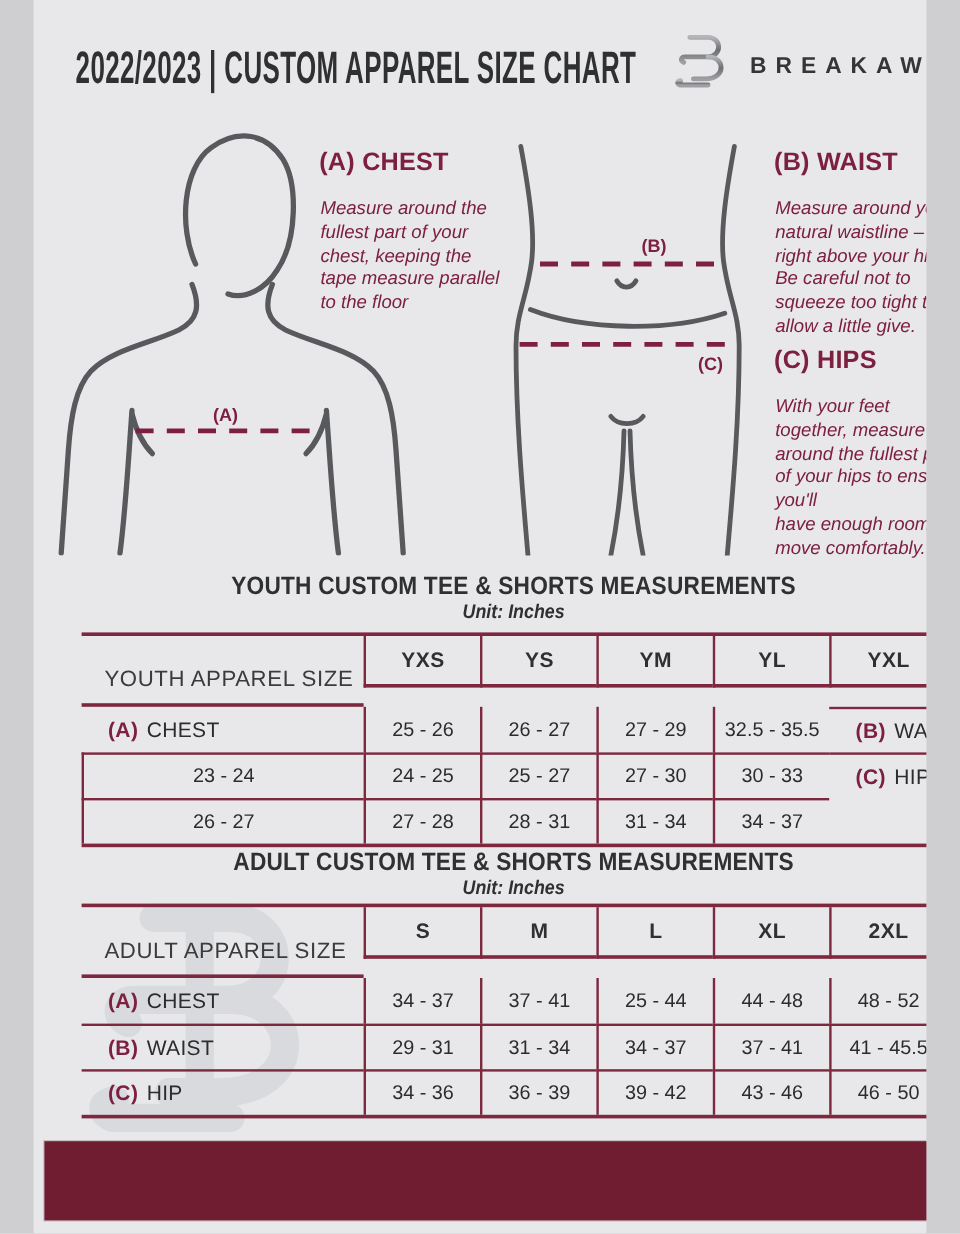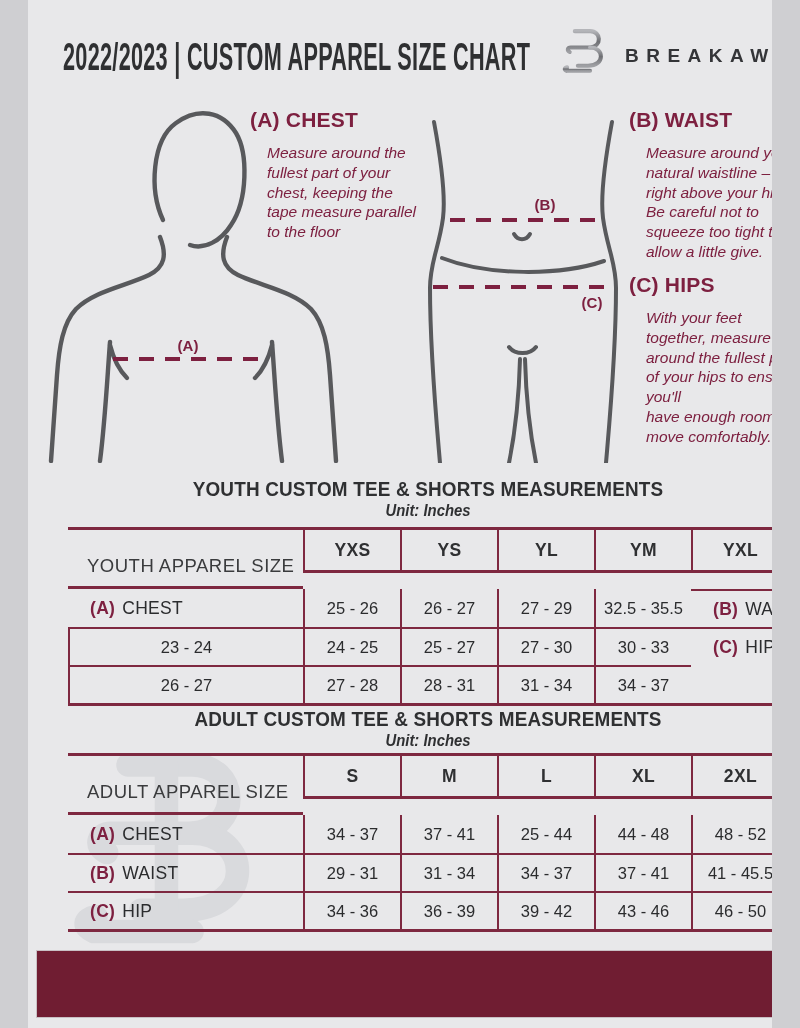--- a/index.html
+++ b/index.html
@@ -30,21 +30,21 @@
   
   .fig{position:absolute;z-index:1;}
   .fig-torso{left:18px;top:95px;width:300px;height:368px;}
   .fig-lower{left:390px;top:118px;width:210px;height:345px;}
   .body-line{fill:none;stroke:var(--figure);stroke-width:4.4;stroke-linecap:round;}
   .fig-lower .body-line{stroke-width:4;}
   .dash{stroke:var(--accent);stroke-width:4;stroke-dasharray:15 11;}
   .mk{font-family:"Liberation Sans",sans-serif;font-weight:700;font-size:15px;fill:var(--accent);text-anchor:middle;}
 
   .note{position:absolute;z-index:1;}
-  .note h3{margin:0;font-weight:700;font-size:21px;letter-spacing:.2px;color:var(--accent);}
+  .note h3{margin:16px;font-weight:700;font-size:21px;letter-spacing:.2px;color:var(--accent);}
   .note p{margin:11px 17px 0;font-style:italic;font-size:15.5px;line-height:1.28;color:var(--accent);white-space:pre-line;}
   .note-chest{left:222px;top:108px;width:190px;}
   .note-waist{left:601px;top:108px;width:195px;}
   .note-hips{left:601px;top:273px;width:195px;}
 
   
   .tbl-title{position:absolute;left:0;width:800px;text-align:center;font-weight:700;font-size:21px;
     color:var(--ink);transform:scaleX(.9);letter-spacing:.2px;z-index:1;}
   .tbl-unit{position:absolute;left:0;width:800px;text-align:center;font-weight:700;font-style:italic;
     font-size:16.5px;color:var(--ink);transform:scaleX(.9);z-index:1;}
@@ -153,22 +153,22 @@
 have enough room to
 move comfortably.</p>
   </div>
 
   <div class="tbl-title t-youth">YOUTH CUSTOM TEE &amp; SHORTS MEASUREMENTS</div>
   <div class="tbl-unit u-youth">Unit: Inches</div>
   <div class="tbl tbl-youth">
     <div class="cell r0 c0 first colhead">YOUTH APPAREL SIZE</div>
     <div class="cell r0 c1 szh">YXS</div>
     <div class="cell r0 c2 szh">YS</div>
+    <div class="cell r0 c3 szh">YM</div>
     <div class="cell r0 c4 szh">YL</div>
-    <div class="cell r0 c3 szh">YM</div>
     <div class="cell r0 c5 szh">YXL</div>
 
     <div class="cell r1 c0 first lbl">
       <span class="pfx">(A)</span>
       <span>CHEST</span>
     </div>
     <div class="cell r1 c1 val">25 - 26</div>
     <div class="cell r1 c2 val">26 - 27</div>
     <div class="cell r1 c3 val">27 - 29</div>
     <div class="cell r1 c5 val">32.5 - 35.5</div>

